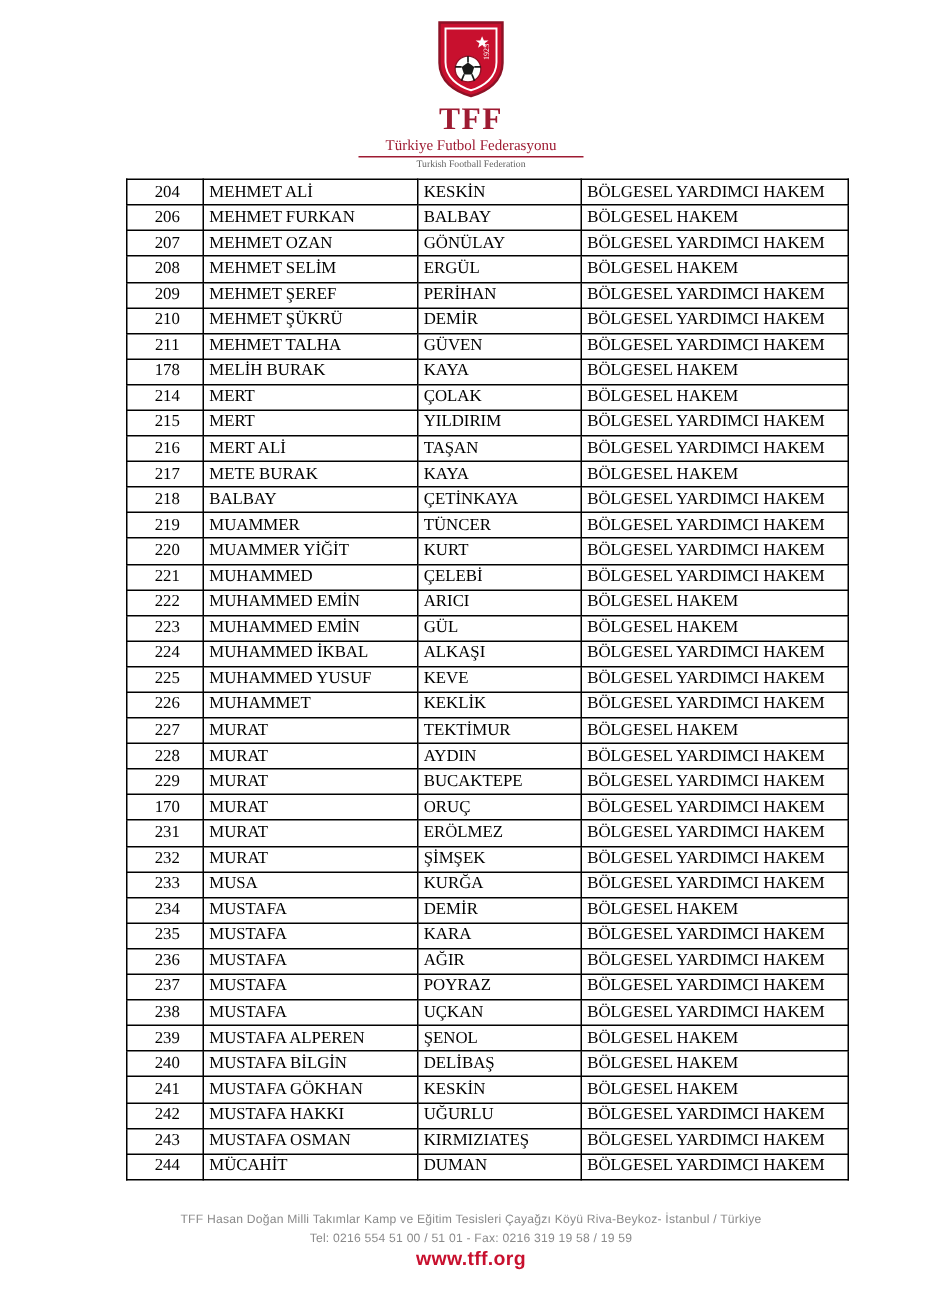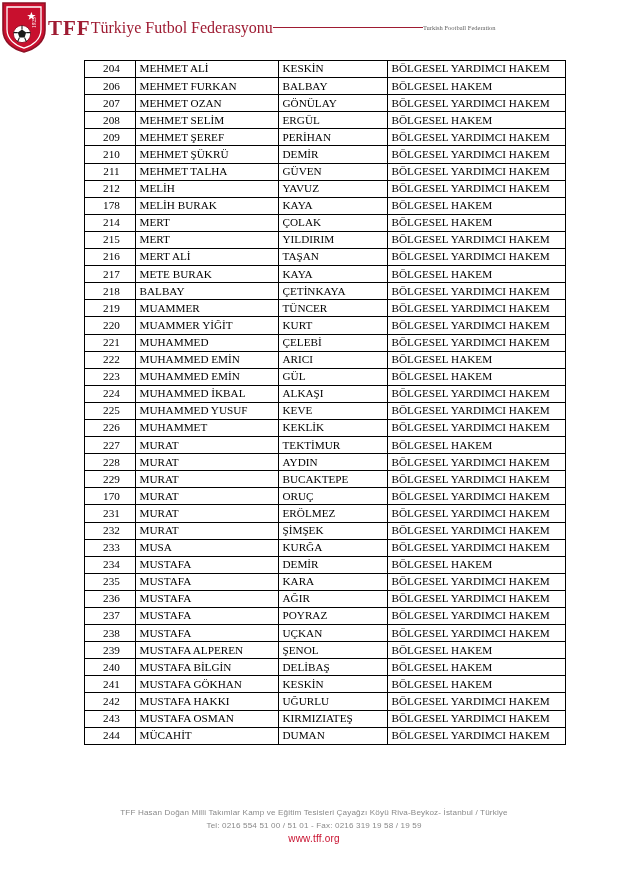--- a/index.html
+++ b/index.html
@@ -18,22 +18,23 @@
 
   .page {
     width: 628px;
     height: 873px;
     position: relative;
     box-sizing: border-box;
   }
 
   
   .header {
+    padding-top: 12px;
     display: flex;
-    flex-direction: row;
+    flex-direction: column;
     align-items: center;
   }
 
   .crest {
     width: 48px;
     height: 54px;
     display: block;
   }
 
   .tff-word {
@@ -41,21 +42,21 @@
     font-weight: bold;
     font-size: 21px;
     letter-spacing: 1px;
     color: #9e1b32;
     margin-top: 3px;
     line-height: 1;
   }
 
   .tff-tr {
     font-family: "Liberation Serif", "DejaVu Serif", serif;
-    font-size: 16px;
+    font-size: 10px;
     color: #9e1b32;
     margin-top: 2px;
     line-height: 1.1;
   }
 
   .tff-rule {
     width: 150px;
     height: 1px;
     background: #9e1b32;
     margin-top: 1px;
@@ -113,22 +114,22 @@
   }
 
   .footer-line {
     font-size: 8.1px;
     color: #8a8a8a;
     line-height: 13px;
     letter-spacing: 0.15px;
   }
 
   .footer-web {
-    font-size: 10px;
-    font-weight: normal;
+    font-size: 13px;
+    font-weight: bold;
     color: #c8102e;
     line-height: 14px;
     letter-spacing: 0.2px;
     text-decoration: none;
   }
 </style>
 </head>
 <body>
 
 <div class="page">
@@ -192,26 +193,20 @@
             <td class="c-last">DEMİR</td>
             <td class="c-role">BÖLGESEL YARDIMCI HAKEM</td>
           </tr>
           <tr>
             <td class="c-no">211</td>
             <td class="c-first">MEHMET TALHA</td>
             <td class="c-last">GÜVEN</td>
             <td class="c-role">BÖLGESEL YARDIMCI HAKEM</td>
           </tr>
           <tr>
-            <td class="c-no">212</td>
-            <td class="c-first">MELİH</td>
-            <td class="c-last">YAVUZ</td>
-            <td class="c-role">BÖLGESEL YARDIMCI HAKEM</td>
-          </tr>
-          <tr>
             <td class="c-no">178</td>
             <td class="c-first">MELİH BURAK</td>
             <td class="c-last">KAYA</td>
             <td class="c-role">BÖLGESEL HAKEM</td>
           </tr>
           <tr>
             <td class="c-no">214</td>
             <td class="c-first">MERT</td>
             <td class="c-last">ÇOLAK</td>
             <td class="c-role">BÖLGESEL HAKEM</td>

